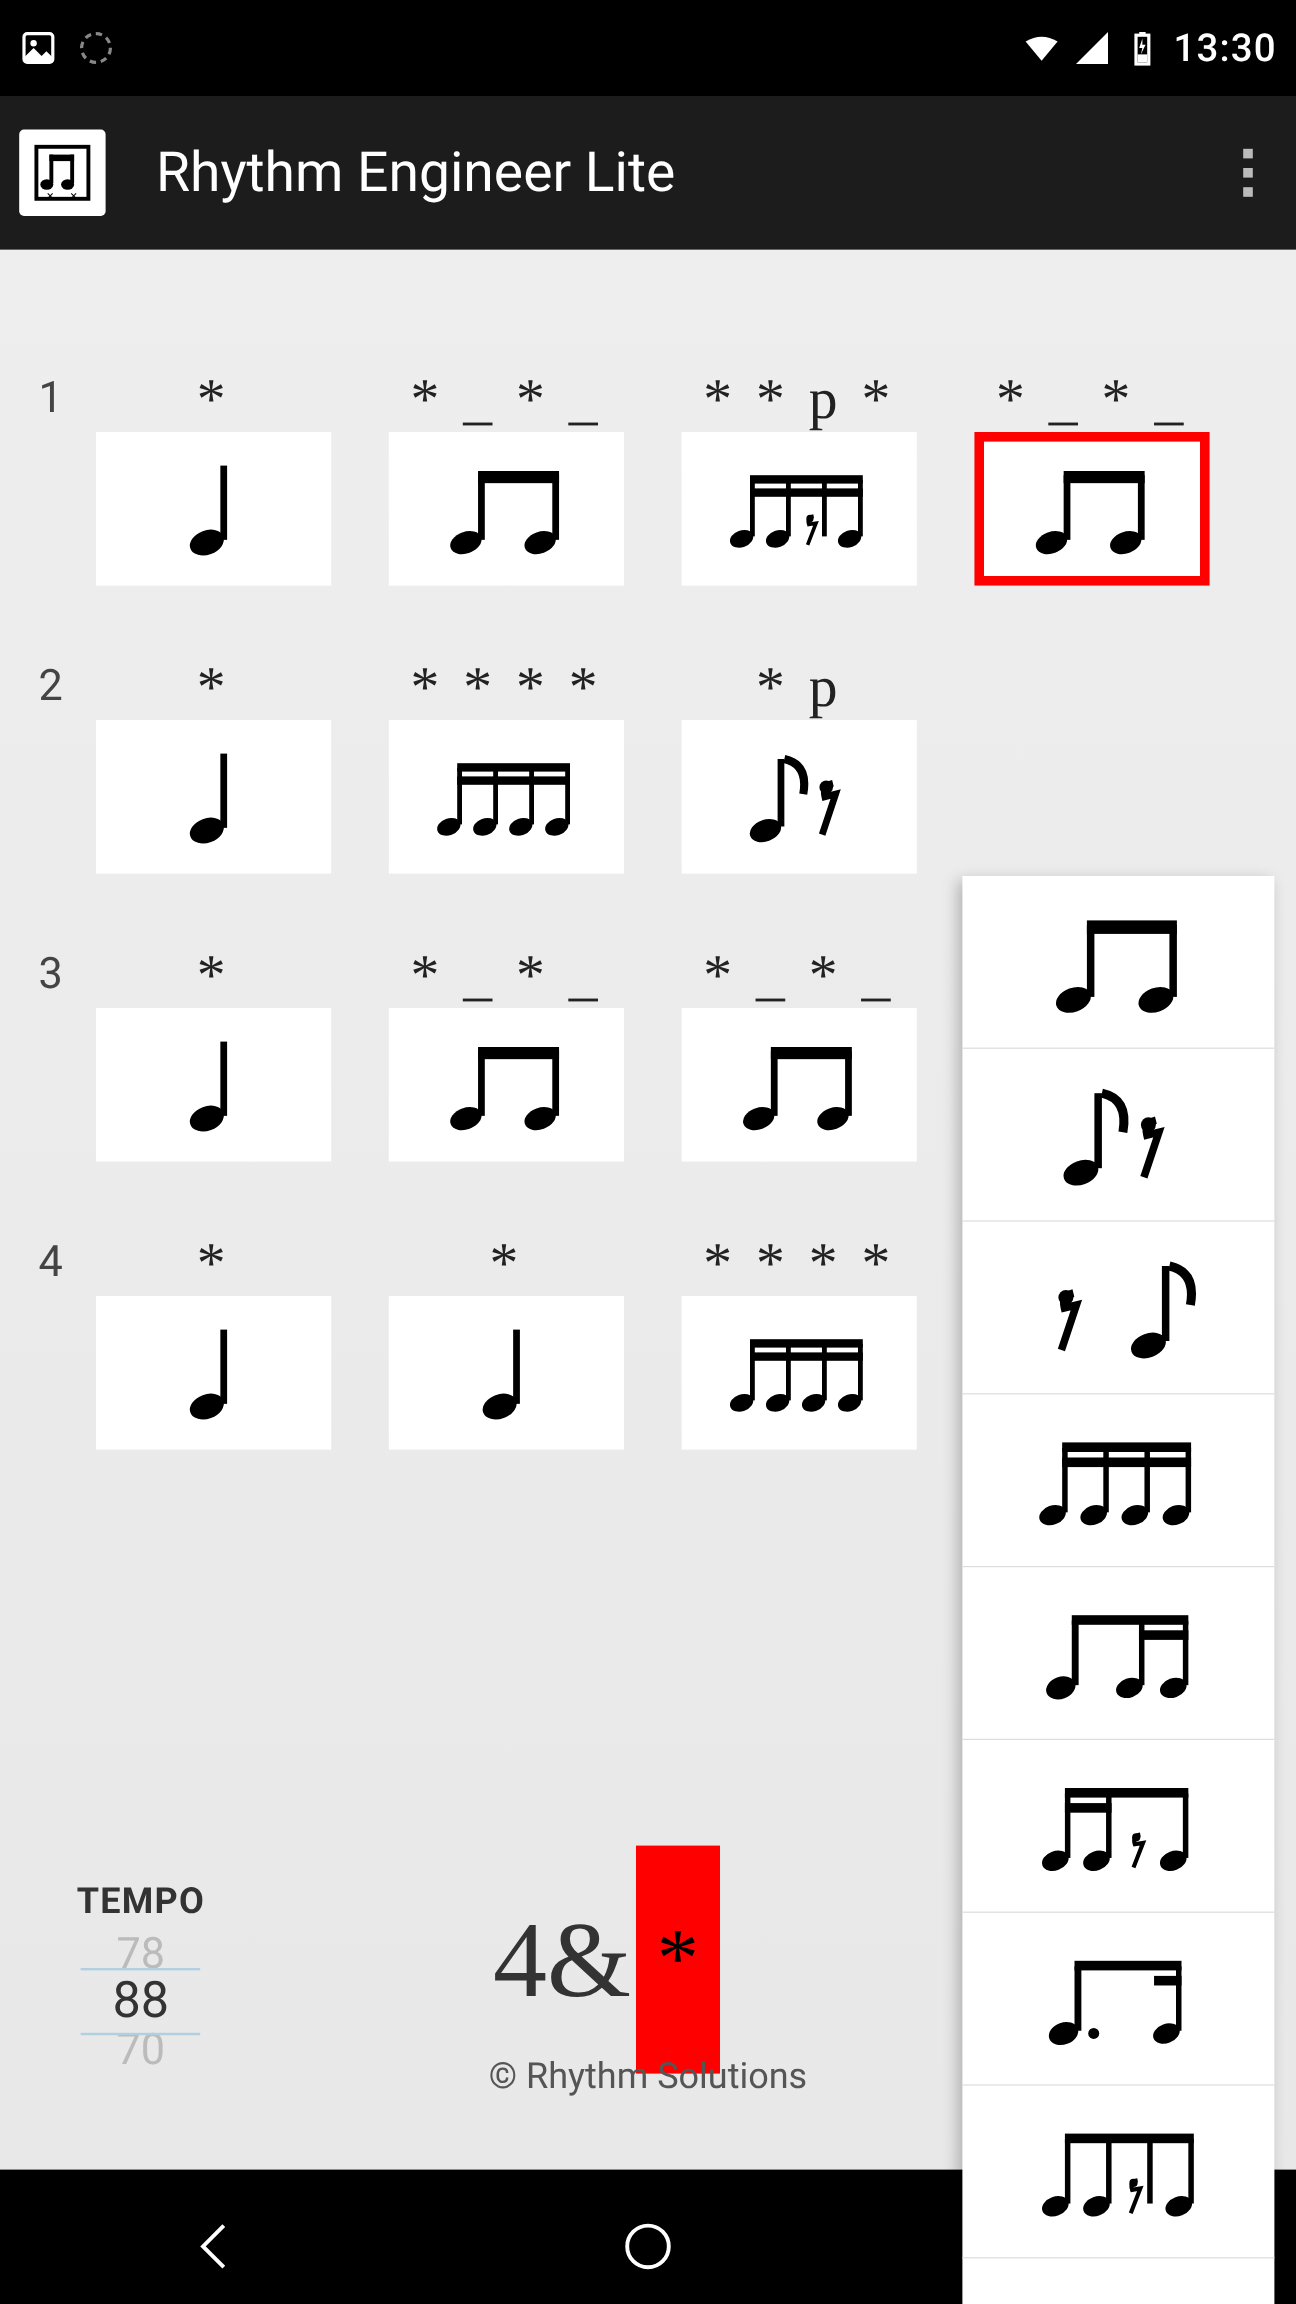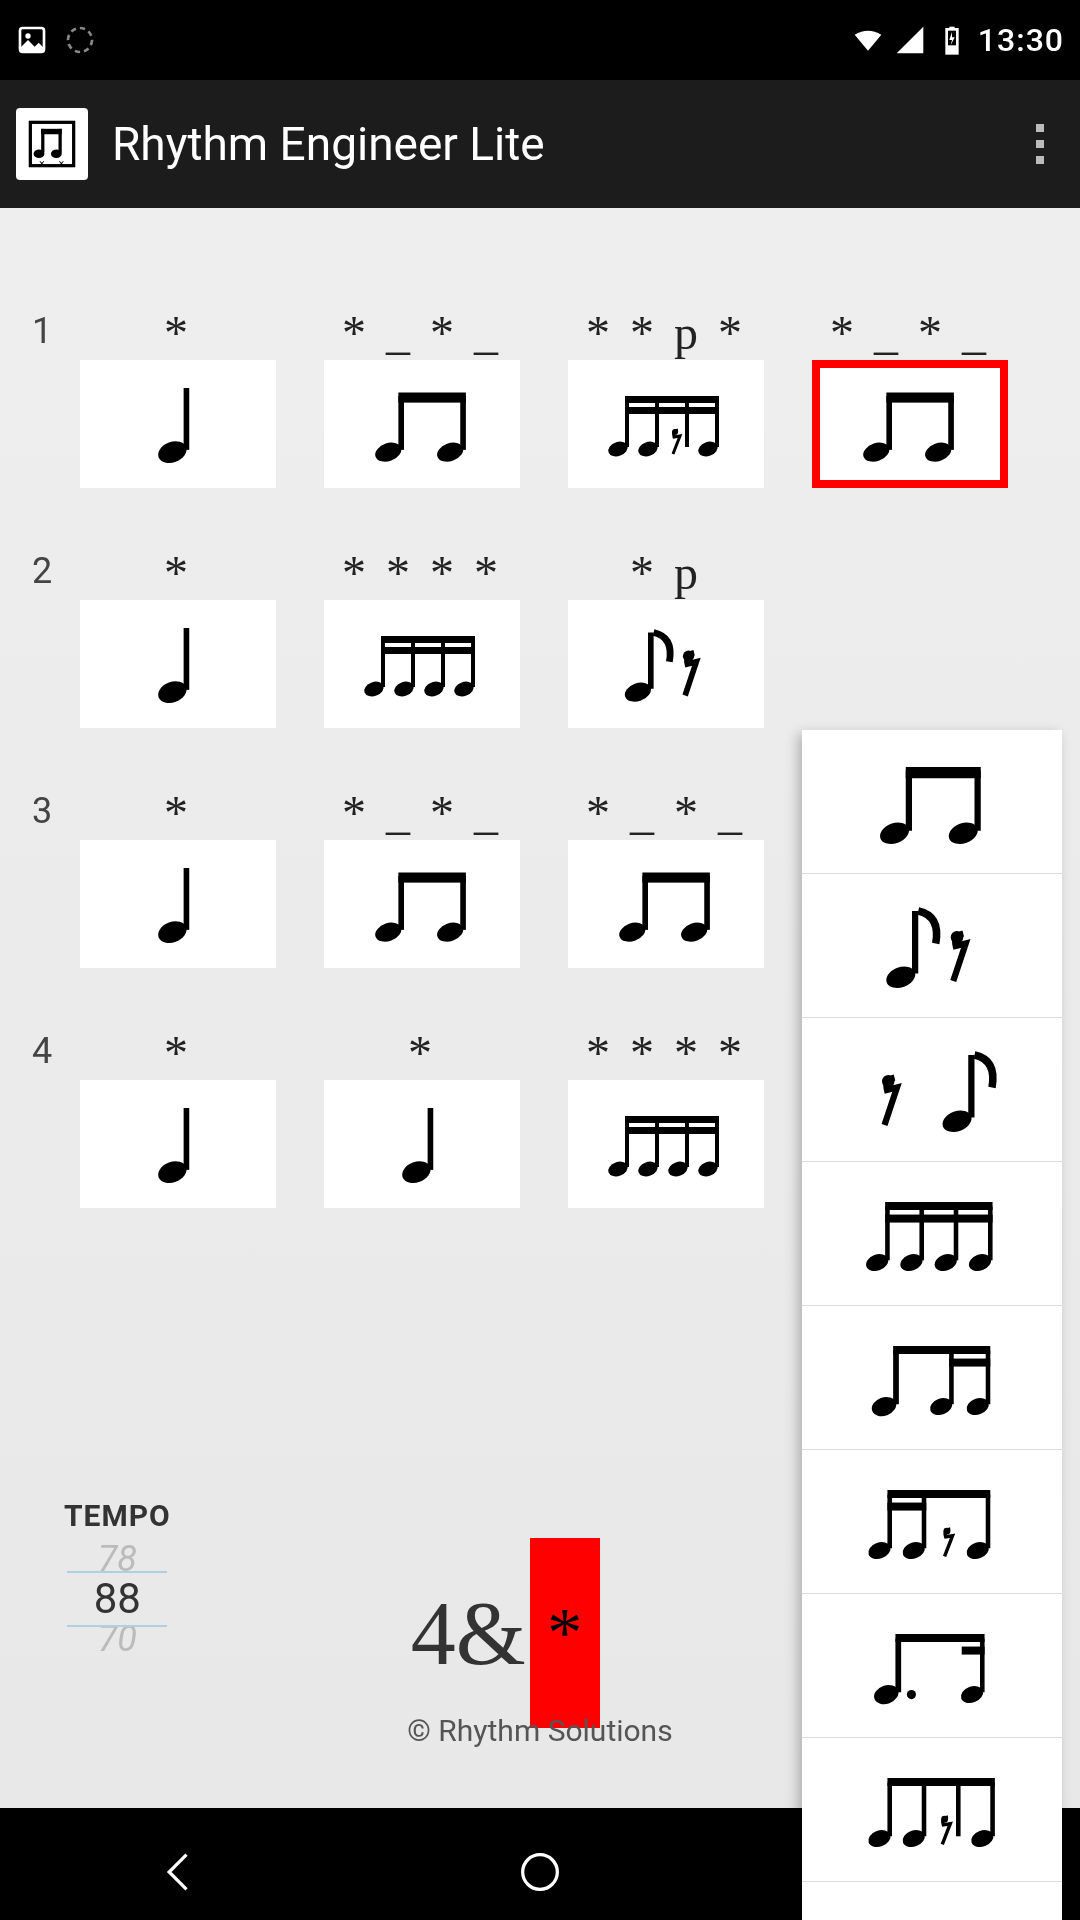--- a/index.html
+++ b/index.html
@@ -9,43 +9,43 @@
   .status-bar { height: 80px; background: #000; color: #fff; display: flex; align-items: center; padding: 0 16px; font-size: 32px; }
   .status-left { display: flex; gap: 16px; align-items: center; }
   .status-right { margin-left: auto; display: flex; gap: 10px; align-items: center; }
   .status-icon { width: 32px; height: 32px; display: flex; align-items: center; justify-content: center; }
   .status-time { font-weight: 500; letter-spacing: 1px; }
 
   
   .app-bar { height: 128px; background: #1c1c1c; color: #fff; display: flex; align-items: center; padding: 0 16px; }
   .app-icon { width: 72px; height: 72px; background: #fff; border-radius: 4px; display:flex; align-items:center; justify-content:center; margin-right: 24px; }
   .app-icon svg { width: 52px; height: 52px; }
-  .app-title { font-size: 46px; font-weight: 400; }
+  .app-title { font-size: 46px; font-weight: 400; margin-left: 18px; }
   .overflow { margin-left: auto; width: 48px; height: 48px; display: flex; flex-direction: column; justify-content: center; align-items: center; gap: 8px; }
   .overflow span { width: 8px; height: 8px; background: #bbb; }
 
   
   .content { position: relative; height: calc(1920px - 64px - 128px - 128px); background: linear-gradient(#eeeeee, #e8e8e8); padding: 96px 32px 0 32px; }
 
   .grid-row { display: flex; align-items: flex-start; margin-bottom: 56px; }
   .row-num { width: 48px; font-size: 36px; color: #444; padding-top: 6px; }
   .cells { display: flex; gap: 48px; }
   .cell { width: 196px; display: flex; flex-direction: column; align-items: center; }
   .cell-label { height: 56px; font-size: 48px; font-family: "Times New Roman", serif; letter-spacing: 4px; display:flex; align-items:center; justify-content:center; color:#222; }
   .cell-note { width: 196px; height: 128px; background: #fff; display:flex; align-items:center; justify-content:center; }
   .cell-note.selected { border: 8px solid #ff0000; box-sizing: border-box; }
   .cell-note svg { width: 140px; height: 90px; }
 
   
-  .tempo-area { position: absolute; left: 64px; bottom: 80px; display: flex; align-items: flex-start; gap: 240px; }
+  .tempo-area { position: absolute; left: 64px; bottom: 80px; display: flex; align-items: flex-end; gap: 240px; }
   .tempo-block { display:flex; flex-direction:column; align-items:center; }
   .tempo-label { font-size: 30px; font-weight: 700; color: #333; letter-spacing: 1px; margin-bottom: 6px; }
   .tempo-wheel { position: relative; width: 100px; height: 120px; overflow: hidden; text-align:center; }
   .tempo-val { font-size: 42px; color: #333; line-height: 40px; }
-  .tempo-val.faded { color: #bbb; font-size: 36px; font-style: italic; }
+  .tempo-val.faded { color: #bbb; font-size: 36px; }
   .tempo-wheel::before { content:""; position:absolute; top:32px; left:0; right:0; border-top:2px solid #b0d0e0; }
   .tempo-wheel::after { content:""; position:absolute; bottom:32px; left:0; right:0; border-bottom:2px solid #b0d0e0; }
 
   .beat-display { display:flex; align-items:center; margin-top: 40px; }
   .beat-text { font-size: 90px; font-family: "Times New Roman", serif; color:#333; }
   .beat-highlight { width: 70px; height: 190px; background: #ff0000; display:flex; align-items:center; justify-content:center; font-size: 70px; font-family: "Times New Roman", serif; color:#000; margin-left: 4px; }
 
   .copyright { position: absolute; bottom: 60px; left: 50%; transform: translateX(-50%); font-size: 30px; color: #555; }
 
   

